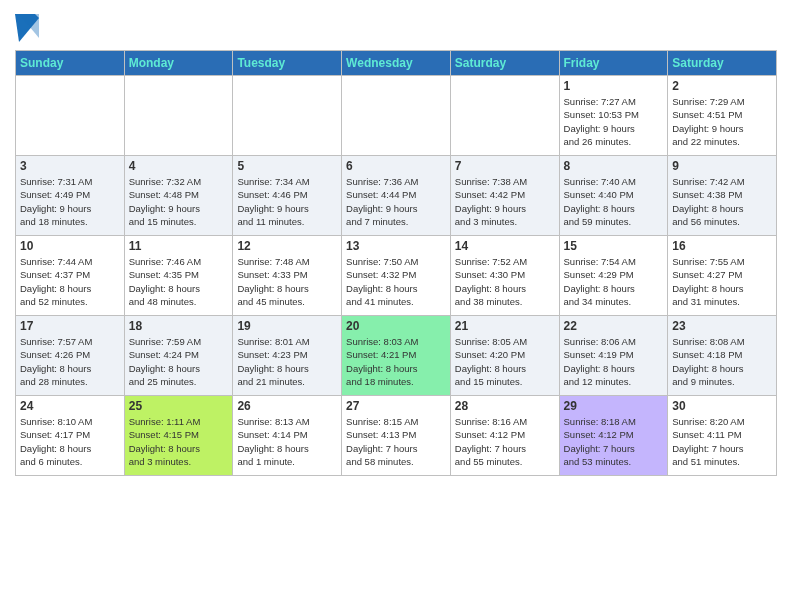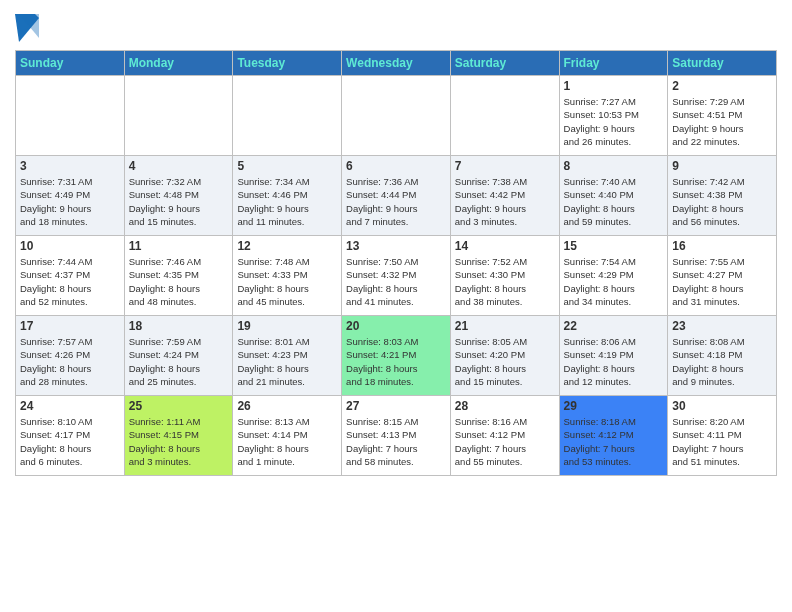--- a/index.html
+++ b/index.html
@@ -340,21 +340,21 @@
 Daylight: 7 hours
 and 58 minutes.</div>
           </td>
           <td style="background: rgb(255, 255, 255);">
             <span class="day-num">28</span>
             <div class="day-info" style="white-space: pre-line;">Sunrise: 8:16 AM
 Sunset: 4:12 PM
 Daylight: 7 hours
 and 55 minutes.</div>
           </td>
-          <td style="background: #3b82f6;">
+          <td style="background: #c4b5fd;">
             <span class="day-num">29</span>
             <div class="day-info" style="white-space: pre-line;">Sunrise: 8:18 AM
 Sunset: 4:12 PM
 Daylight: 7 hours
 and 53 minutes.</div>
           </td>
           <td style="background: rgb(255, 255, 255);">
             <span class="day-num">30</span>
             <div class="day-info" style="white-space: pre-line;">Sunrise: 8:20 AM
 Sunset: 4:11 PM

